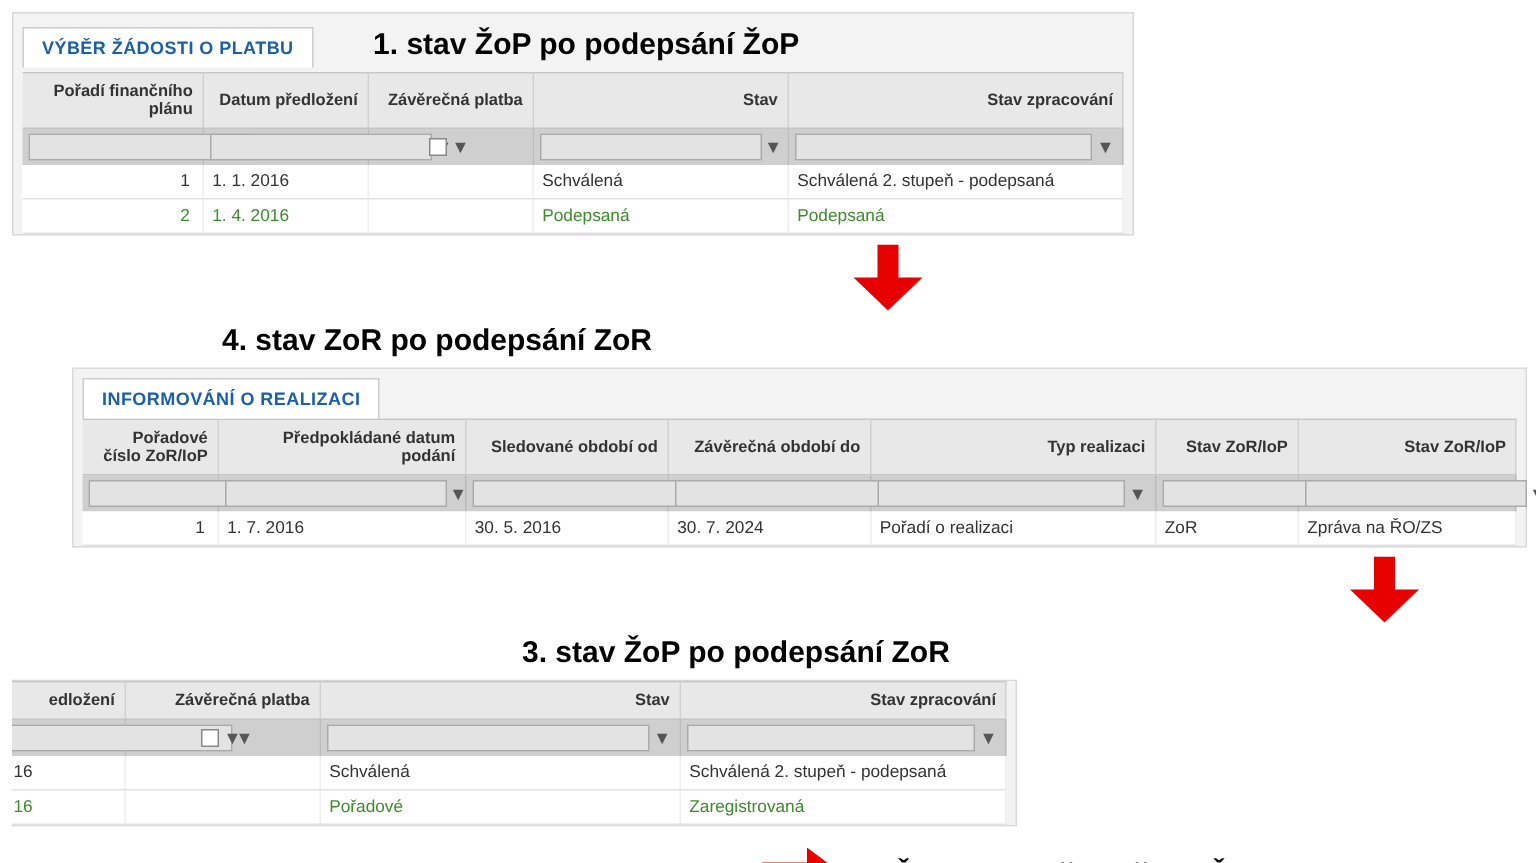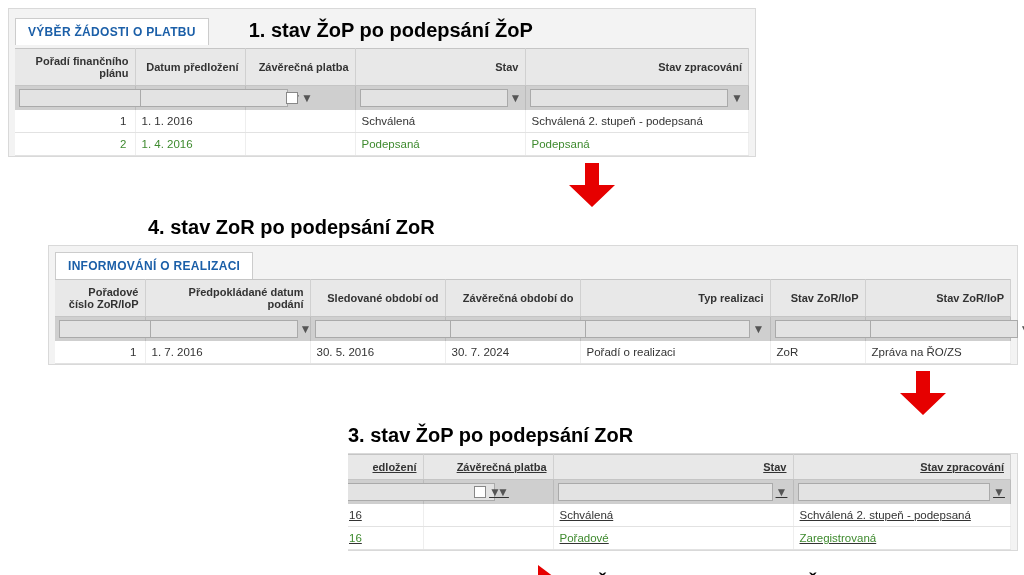--- a/index.html
+++ b/index.html
@@ -264,21 +264,21 @@
     </table>
   </div>
   <div class="arrow-down" style="padding-left:780px;">
     <svg width="46" height="44">
       <polygon points="16,0 30,0 30,22 46,22 23,44 0,22 16,22" fill="#e60000"></polygon>
     </svg>
   </div>
 </div>
 
 <div class="section-heading" style="margin-left:340px;">3. stav ŽoP po podepsání ZoR</div>
-<div style="margin-left:340px; width:670px; overflow:hidden;text-decoration:underline;">
+<div style="width:670px; overflow:hidden;">
   <div class="panel cropped-left" style="padding-top:0;">
     <table class="grid">
       <colgroup>
         <col style="width:80px">
           <col style="width:130px">
           <col style="width:240px">
           <col>
       </colgroup>
       <thead>
         <tr>

